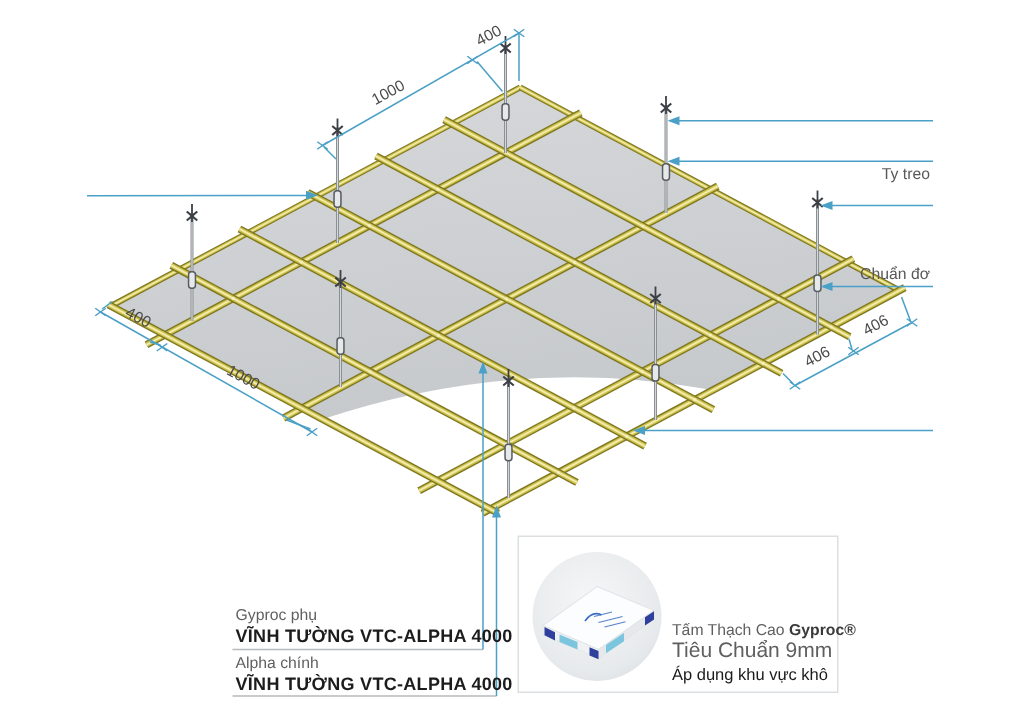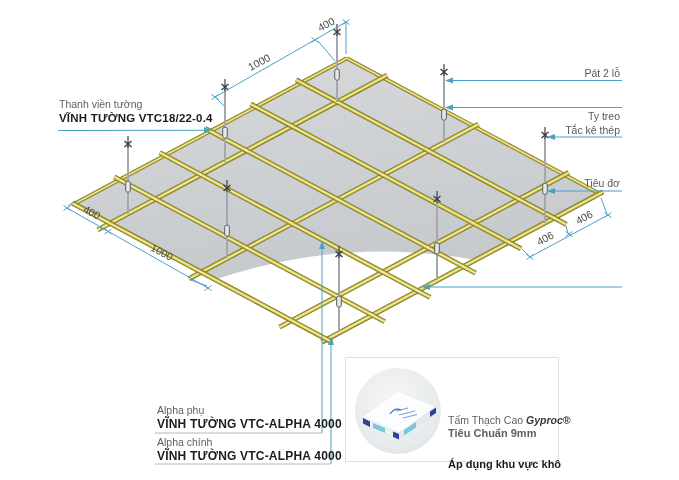--- a/index.html
+++ b/index.html
@@ -8,23 +8,23 @@
   #scene{position:absolute;left:0;top:0;}
   .lbl{position:absolute;}
   .lbl .l1{font-size:10.5px;color:#5f5f5f;line-height:13px;white-space:nowrap;}
   .lbl .l2{font-size:11.5px;font-weight:bold;color:#1c1c1c;line-height:15px;white-space:nowrap;letter-spacing:.2px;}
   .rlbl{position:absolute;left:430px;width:190px;text-align:right;font-size:10.5px;color:#585858;white-space:nowrap;}
   .dim{position:absolute;font-size:10.5px;color:#4a4a4a;white-space:nowrap;}
   .card{position:absolute;left:345px;top:357px;width:214px;height:105px;background:#ffffff;
         border:1px solid #dbdfe2;box-sizing:border-box;}
   .card-text{position:absolute;left:102px;top:56px;}
   .card-text .ct1{font-size:10.5px;color:#5f5f5f;line-height:13px;white-space:nowrap;}
-  .card-text .ct1 .brand{font-weight:bold;font-style:italic;color:#3a3a3a;}
-  .card-text .ct2{font-size:11px;color:#5f5f5f;line-height:13px;white-space:nowrap;font-weight:bold;}
-  .card-text .ct3{font-size:11px;font-weight:bold;color:#1a1a1a;line-height:14px;margin-top:17px;white-space:nowrap;}
+  .card-text .ct1 .brand{font-weight:bold;color:#3a3a3a;}
+  .card-text .ct2{font-size:14px;color:#5f5f5f;line-height:13px;white-space:nowrap;}
+  .card-text .ct3{font-size:11px;font-weight:normal;color:#1a1a1a;line-height:14px;margin-top:3px;white-space:nowrap;}
   #board-circle{position:absolute;left:6px;top:7px;}
 </style>
 </head>
 <body>
 
 <div id="stage">
   <svg id="scene" width="679" height="480">
       <defs>
         <linearGradient id="panelGrad" x1="0" y1="0" x2="0.25" y2="1">
           <stop offset="0%" stop-color="#d6d8da"></stop>
@@ -201,32 +201,26 @@
         <polygon points="0,0 8,3 8,-3" fill="#4aa0c6" transform="translate(422,287) rotate(0)"></polygon>
         <line x1="155" y1="433" x2="322" y2="433" stroke="#b4babe" stroke-width="1"></line>
         <line x1="155" y1="464" x2="331" y2="464" stroke="#b4babe" stroke-width="1"></line>
         <line x1="322" y1="433" x2="322" y2="243" stroke="#4aa0c6" stroke-width="1"></line>
         <polygon points="0,0 8,3 8,-3" fill="#4aa0c6" transform="translate(322,241) rotate(90)"></polygon>
         <line x1="331" y1="464" x2="331" y2="339" stroke="#4aa0c6" stroke-width="1"></line>
         <polygon points="0,0 8,3 8,-3" fill="#4aa0c6" transform="translate(331,337) rotate(90)"></polygon>
       </g>
     </svg>
 
-  <div class="lbl" style="left:59px;top:98px">
-    <div class="l1">Thanh viền tường</div>
-    <div class="l2">VĨNH TƯỜNG VTC18/22-0.4</div>
-  </div>
-
-  <div class="rlbl" style="top:67px">Pát 2 lỗ</div>
+
   <div class="rlbl" style="top:110px">Ty treo</div>
-  <div class="rlbl" style="top:124px">Tắc kê thép</div>
-  <div class="rlbl" style="top:177px">Tiêu đơ</div>
+  <div class="rlbl" style="top:177px">Chuẩn đơ</div>
 
   <div class="lbl" style="left:157px;top:404px">
-    <div class="l1">Alpha phụ</div>
+    <div class="l1">Gyproc phụ</div>
     <div class="l2" style="font-size:12px">VĨNH TƯỜNG VTC-ALPHA 4000</div>
   </div>
   <div class="lbl" style="left:157px;top:436px">
     <div class="l1">Alpha chính</div>
     <div class="l2" style="font-size:12px">VĨNH TƯỜNG VTC-ALPHA 4000</div>
   </div>
 
   <div class="dim" style="left:259px;top:62px;transform:translate(-50%,-50%) rotate(-28deg)">1000</div>
   <div class="dim" style="left:326px;top:24px;transform:translate(-50%,-50%) rotate(-28deg)">400</div>
   <div class="dim" style="left:92px;top:212px;transform:translate(-50%,-50%) rotate(28deg)">400</div>

